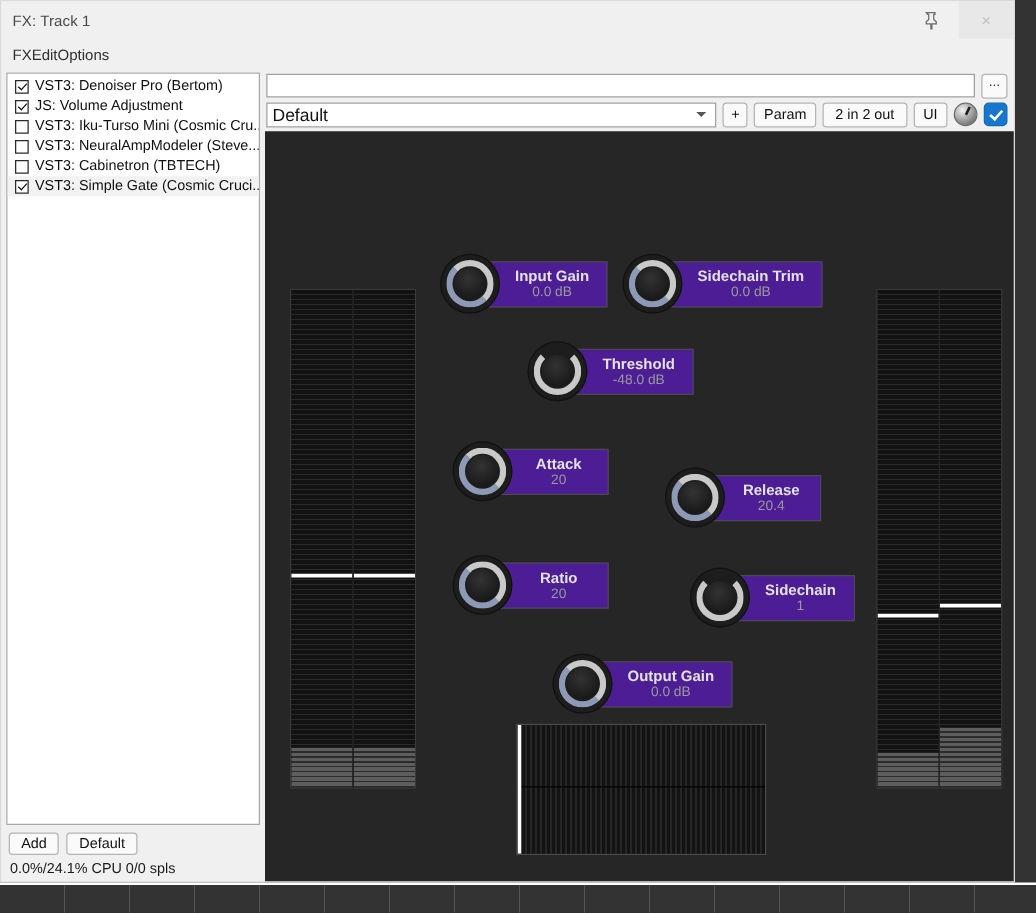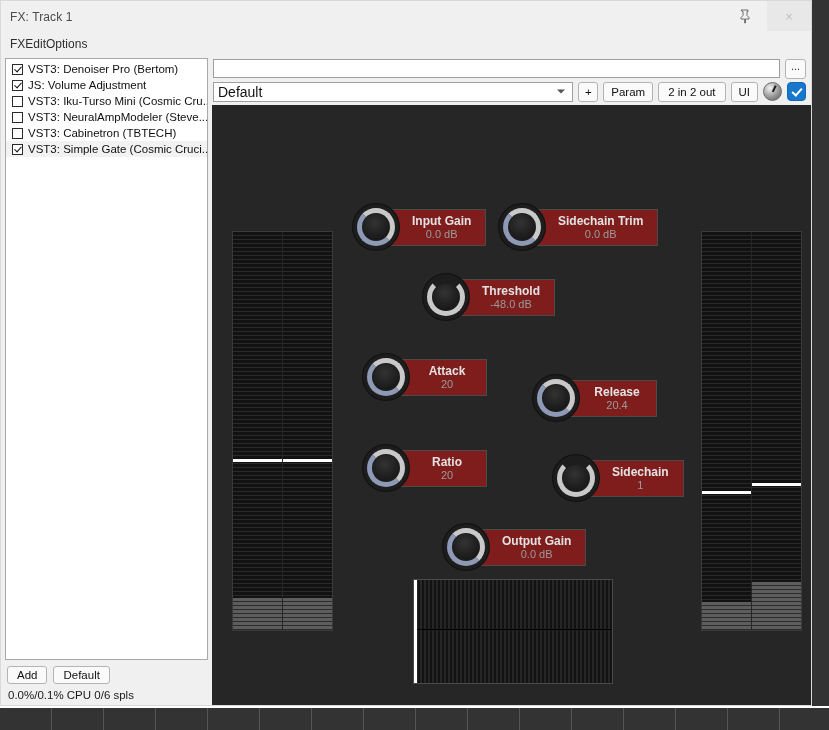--- a/index.html
+++ b/index.html
@@ -186,21 +186,21 @@
     border: 5px solid #c9c9c9;
   }
   .knob-ring.arc-left { border-left-color: #8e9ab5; border-bottom-color: #8e9ab5; }
   .knob-ring.arc-dark { border-top-color: #1d1d1d; }
   .knob-cap {
     position: absolute; inset: 10px; border-radius: 50%;
     background: radial-gradient(circle at 45% 35%, #333, #1a1a1a 70%);
   }
   .knob-label-box {
     margin-left: -10px; padding: 4px 14px 4px 22px;
-    border: 1px solid #4a4a4a; background: #7f1d1d;
+    border: 1px solid #4a4a4a; background: #4c1d95;
     text-align: center; min-width: 88px;
   }
   .knob-name { font-size: 12px; color: #e2e2e2; font-weight: bold; line-height: 14px; }
   .knob-value { font-size: 11px; color: #9a9a9a; line-height: 13px; }
 
   
   #gain-graph {
     position: absolute; background: #1a1a1a; border: 1px solid #4b4b4b;
     overflow: hidden;
   }
@@ -279,21 +279,21 @@
               <span class="fx-check on"></span>
               <span>VST3: Simple Gate (Cosmic Cruci...</span>
             </div>
           </div>
 
         <div id="left-buttons">
           <button class="small-btn">Add</button>
           <button class="small-btn">Default</button>
         </div>
 
-        <div id="cpu-status">0.0%/0.1% CPU 0/6 spls</div>
+        <div id="cpu-status">0.0%/24.1% CPU 0/0 spls</div>
       </div>
 
       <div id="right-pane">
 
         <div id="preset-name-row">
           <input id="preset-name-input" type="text" value="" style="">
           <div id="browse-button">...</div>
         </div>
 
         <div id="preset-toolbar">

